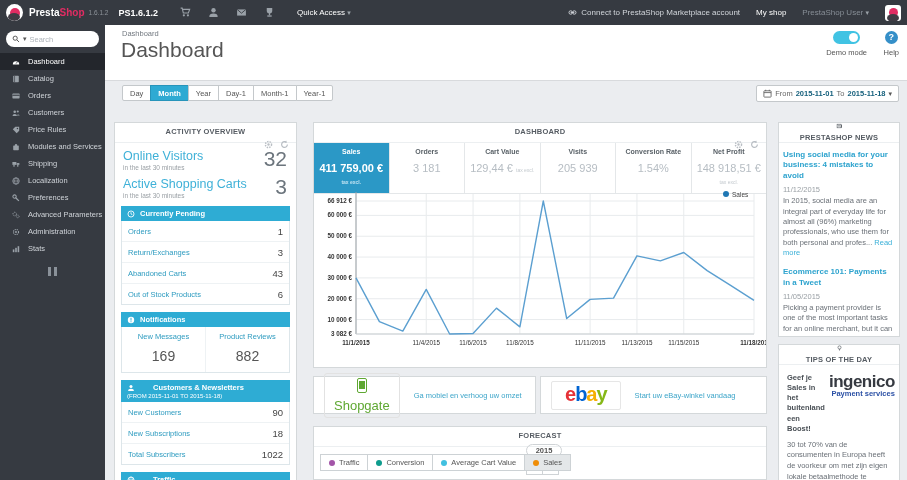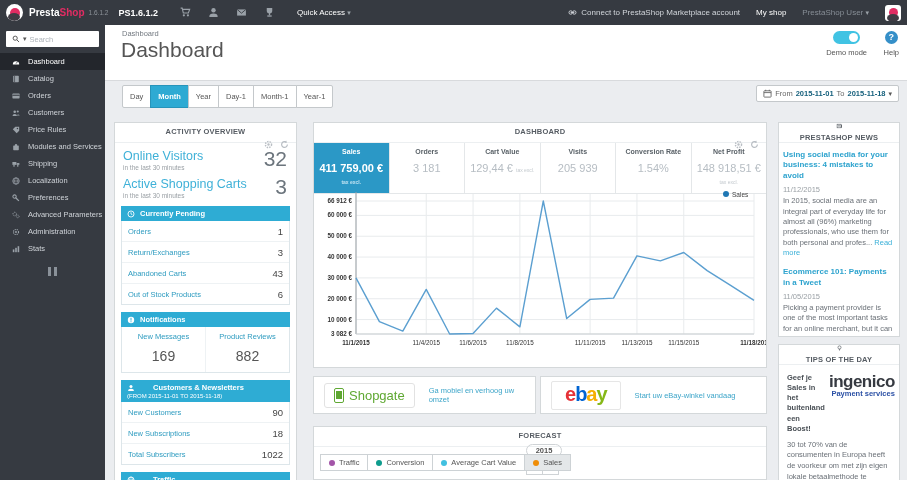--- a/index.html
+++ b/index.html
@@ -26,21 +26,21 @@
   .tb-user { font-size:8px; color:#878e96; cursor:pointer; }
   .qa { font-size:8px; color:#fff; margin-left:22px; cursor:pointer; }
   .caret { font-size:7px; color:#9aa1a8; }
   .avatar { width:16px; height:16px; border-radius:3px; background:#fff; position:relative; overflow:hidden; }
   .avatar i { position:absolute; left:4px; top:3px; width:9px; height:9px; border-radius:50%; background:#e12c63; }
   .avatar b { position:absolute; left:2px; top:9px; width:12px; height:8px; border-radius:50%; background:#3f3b44; }
 
   
   #sidebar { position:absolute; top:25px; left:0; width:105px; height:455px; background:#363a41; z-index:20; }
   .search-wrap { padding:6px 6px 4px; }
-  .search-box { background:#fff; border-radius:1px; height:16px; display:flex; align-items:center;
+  .search-box { background:#fff; border-radius:8px; height:16px; display:flex; align-items:center;
     padding:8px 6px; gap:3px; }
   .search-box input { border:0; outline:0; width:52px; font-size:7.5px; color:#555; background:transparent; }
   .search-box input::placeholder { color:#aeb4ba; }
   .menu { list-style:none; margin-top:2px; }
   .menu li { height:17px; display:flex; align-items:center; gap:8px; padding-left:12px;
     font-size:7.5px; color:#cfd3d8; cursor:pointer; }
   .menu li.active { background:#23262c; color:#fff; }
   .menu li svg { flex:0 0 auto; }
   .collapse-btn { margin:10px auto 0; width:12px; display:flex; gap:3px; justify-content:center; cursor:pointer; }
   .collapse-btn span { width:3px; height:9px; background:#8a9199; }
@@ -55,21 +55,21 @@
   .toggle { width:27px; height:13px; border-radius:7px; background:#41c3e3; position:relative; margin:0 auto; cursor:pointer; }
   .toggle i { position:absolute; right:2px; top:2px; width:9px; height:9px; border-radius:50%; background:#fff; }
   .tiny-label { font-size:7.5px; color:#555; margin-top:4px; }
   .help-wrap { position:absolute; right:8px; top:6px; text-align:center; }
   .help-circle { width:13px; height:13px; border-radius:50%; background:#358fc8; color:#fff; font-size:9px;
     font-weight:bold; line-height:13px; text-align:center; margin:0 auto; cursor:pointer; }
 
   
   #toolbar { position:absolute; top:60px; left:0; width:802px; height:20px; }
   .btn-group { position:absolute; left:17px; top:0; display:flex; }
-  .rbtn { height:23px; line-height:15px; padding:0 7px; font-size:7.5px; color:#555; background:#fff;
+  .rbtn { height:16px; line-height:15px; padding:0 7px; font-size:7.5px; color:#555; background:#fff;
     border:1px solid #c4c8cb; margin-left:-1px; cursor:pointer; }
   .rbtn:first-child { border-radius:2px 0 0 2px; margin-left:0; }
   .rbtn:last-child { border-radius:0 2px 2px 0; }
   .rbtn.active { background:#2eaad3; border-color:#2794ba; color:#fff; font-weight:bold; }
   .daterange { position:absolute; right:8px; top:0; height:17px; background:#fff; border:1px solid #c4c8cb;
     border-radius:2px; display:flex; align-items:center; gap:3px; padding:0 6px; font-size:7.5px; color:#666; cursor:pointer; }
   .daterange b { color:#17617d; }
 
   
   .panel { position:absolute; background:#fff; border:1px solid #d4d8da; }
@@ -115,21 +115,21 @@
   .kpi.active .klabel { color:#fff; }
   .kpi.active .kvalue { color:#fff; font-weight:bold; }
   .kpi.active .ksuffix { color:#bfe3f2; }
   #sales-chart { position:absolute; top:62px; left:0; }
 
   .banner { position:absolute; top:254px; height:38px; background:#fff; border:1px solid #d4d8da;
     display:flex; align-items:center; padding:0 10px; gap:14px; }
   #banner-shopgate { left:0; width:223px; }
   #banner-ebay { left:227px; width:227px; }
   .sg-logo { display:flex; align-items:center; gap:5px; border:1px solid #e2e2e2; border-radius:3px;
-    padding:4px 9px; cursor:pointer; }
+    padding:4px 9px; cursor:pointer;flex-direction:column; }
   .sg-name { font-size:13px; color:#5fa832; }
   .sg-phone { width:10px; height:15px; border:1.6px solid #5fa832; border-radius:2px; position:relative; }
   .sg-phone i { position:absolute; left:1px; right:1px; top:2px; bottom:3px; background:#5fa832; }
   .banner-link { font-size:7.5px; color:#3da5c9; cursor:pointer; }
   .ebay-logo { font-size:20px; font-weight:bold; border:1px solid #e6e6e6; border-radius:2px;
     padding:1px 13px 3px; background:#fff; letter-spacing:-1px; cursor:pointer; }
 
   #forecast-panel { top:304px; left:0; width:454px; height:54px; overflow:hidden; }
   .pill { border:1px solid #cfd3d6; border-radius:8px; padding:1px 9px; font-size:7.5px; font-weight:bold;
     color:#555; margin-left:8px; cursor:pointer; }

